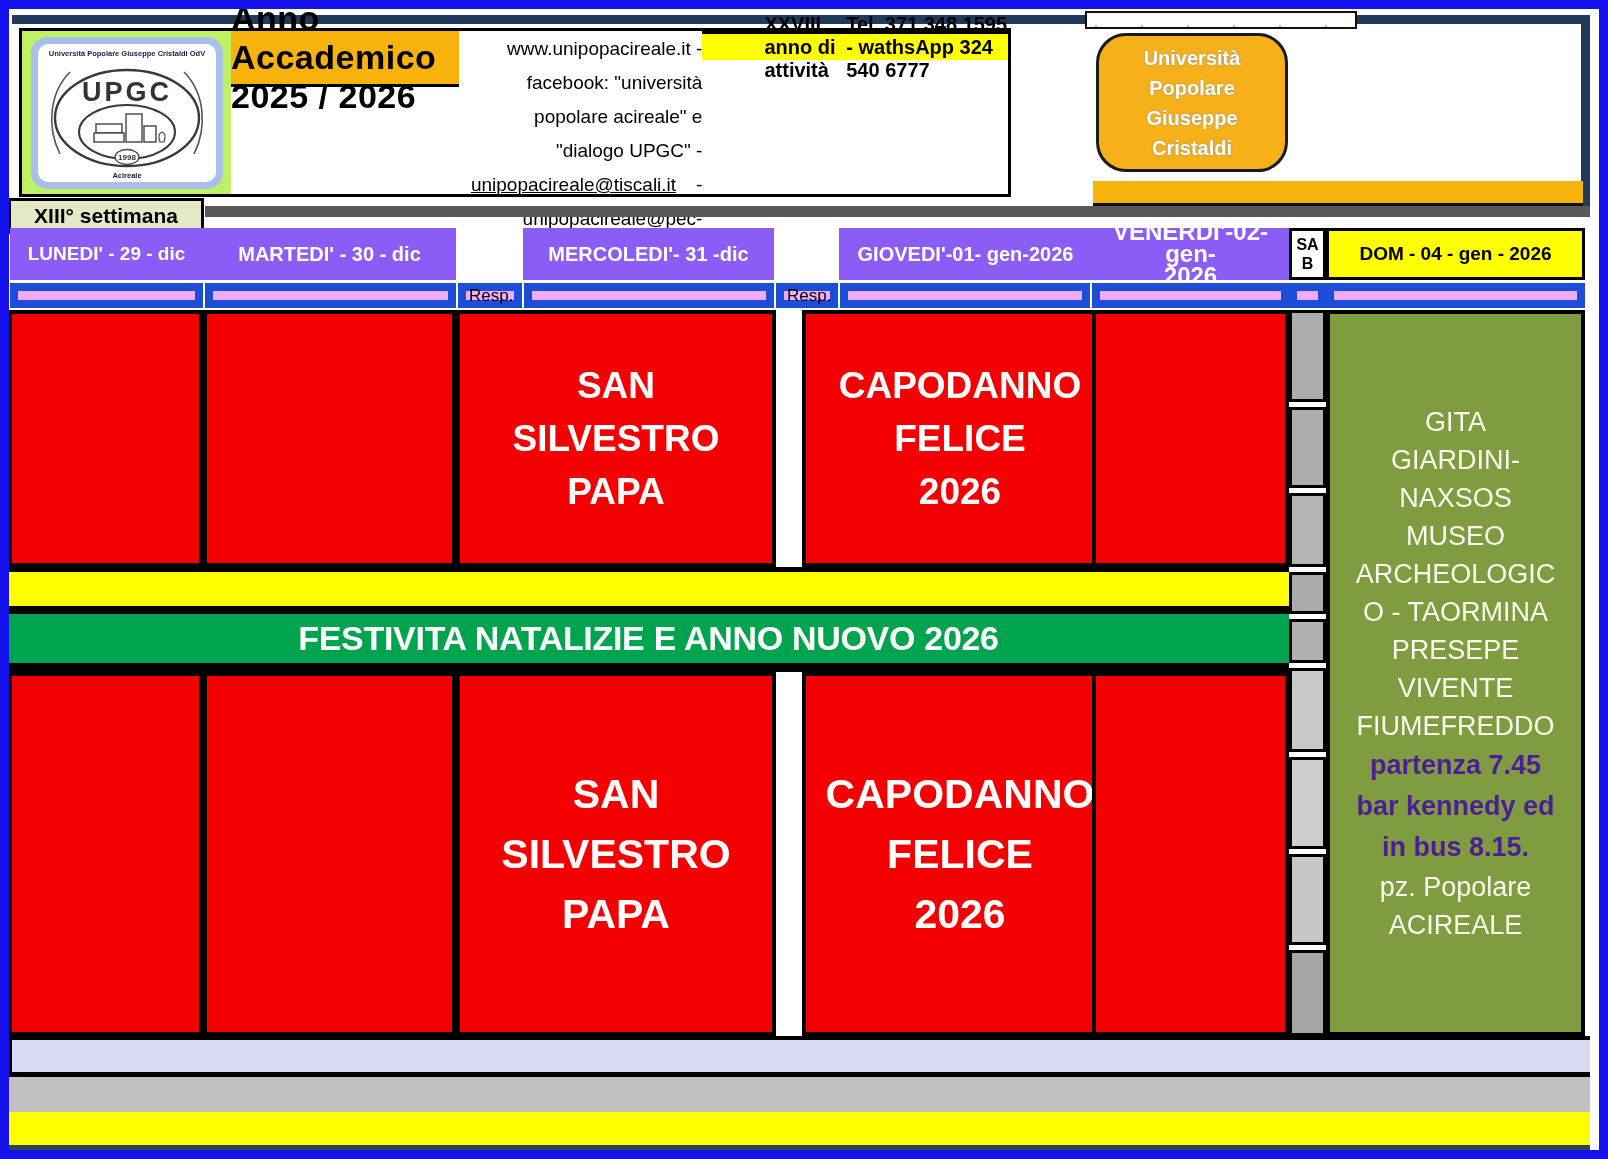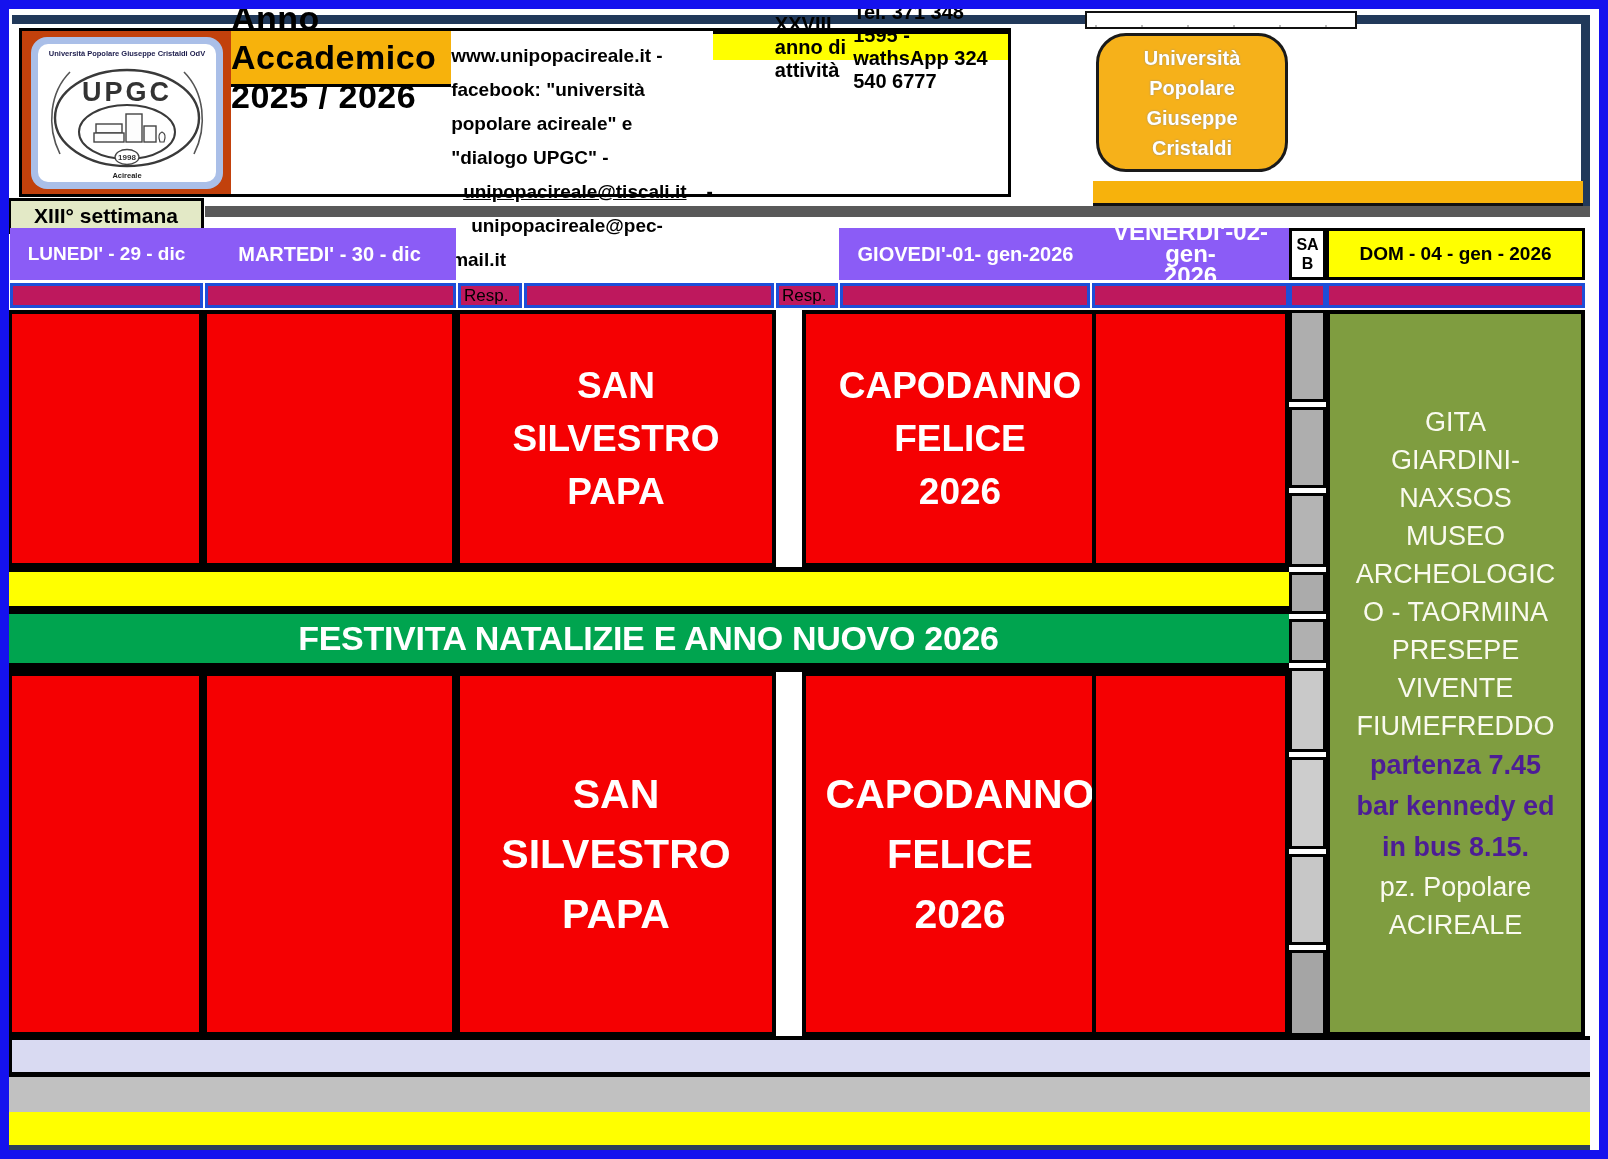--- a/index.html
+++ b/index.html
@@ -10,27 +10,27 @@
   .flexc{display:flex;align-items:center;justify-content:center;text-align:center;}
 
   .blue-frame{position:absolute;inset:0;border:9px solid #1512EE;pointer-events:none;z-index:60;}
   .navy-top{left:12px;top:15px;width:1578px;height:9px;background:#21395A;}
   .navy-right{left:1581px;top:15px;width:9px;height:196px;background:#21395A;}
   .top-white-box{left:1085px;top:11px;width:272px;height:18px;background:#fff;border:2px solid #111;box-sizing:border-box;
      background-image:linear-gradient(90deg,#bbb 0 2px,transparent 2px 100%);background-size:46px 2px;background-repeat:repeat-x;background-position:8px 12px;}
 
   
   .header-box{left:19px;top:28px;width:992px;height:169px;border:3px solid #000;box-sizing:border-box;background:#fff;}
-  .logo-wrap{left:0;top:0;width:209px;height:163px;background:#c2410c;display:flex;align-items:center;justify-content:center;}
+  .logo-wrap{left:0;top:0;width:209px;height:163px;background:#bef264;display:flex;align-items:center;justify-content:center;}
   .logo-frame{width:192px;height:152px;background:#AABFE8;border-radius:16px;display:flex;align-items:center;justify-content:center;}
   .logo-card{width:178px;height:138px;background:#fff;border-radius:10px;overflow:hidden;}
   .header-right{left:209px;top:0;right:0;bottom:0;display:flex;}
   .title-banner{height:53px;background:#F7B20C;border-bottom:3px solid #000;display:flex;align-items:center;justify-content:center;
      font-weight:bold;font-size:34px;letter-spacing:.5px;}
-  .info-area{flex:1;text-align:left;font-weight:bold;font-size:19px;padding-top:8px;line-height:34px;}
+  .info-area{flex:1;text-align:right;font-weight:normal;font-size:19px;padding-top:1px;line-height:34px;}
   .email-underline{text-decoration:underline;margin:0 14px 0 12px;}
   .email-pec{margin-left:20px;}
   .info-sep{margin-left:6px;}
   .yellow-bar{height:26px;background:#FFFF00;border-top:3px solid #000;display:flex;align-items:center;font-weight:bold;font-size:20px;}
   .yellow-bar .act{margin-left:62px;}
   .yellow-bar .tel{margin-left:auto;}
 
   .side-button{left:1096px;top:33px;width:192px;height:139px;background:#F6B11A;border:3px solid #1a1a1a;border-radius:30px;
      box-sizing:border-box;display:flex;align-items:center;justify-content:center;text-align:center;
      color:#fff;font-weight:bold;font-size:20px;line-height:30px;text-shadow:0 0 2px #8a8a8a;}
@@ -44,21 +44,21 @@
   .day{top:228px;height:52px;background:#8b5cf6;color:#fff;font-weight:bold;font-size:19px;box-sizing:border-box;}
   #d-lun{left:10px;width:193px;}
   #d-mar{left:203px;width:253px;font-size:20px;}
   #d-mer{left:523px;width:251px;font-size:20px;}
   #d-gio{left:839px;width:253px;font-size:20px;}
   #d-ven{left:1092px;width:197px;font-size:24px;line-height:22px;}
   #d-sab{left:1289px;width:37px;background:#fff;color:#000;border:3px solid #000;font-size:16px;line-height:19px;}
   #d-dom{left:1326px;width:259px;background:#FFFF00;color:#000;border:3px solid #000;font-size:19px;}
 
   
-  .resp{top:283px;height:25px;background:#be185d;border:3px solid #1d4ed8;box-sizing:border-box;font-size:17px;
+  .resp{top:283px;height:25px;background:#f0abfc;border:8px solid #1d4ed8;box-sizing:border-box;font-size:17px;
      display:flex;align-items:center;padding-left:3px;}
   #r1{left:10px;width:193px;} #r2{left:205px;width:251px;} #r3{left:458px;width:64px;}
   #r4{left:524px;width:250px;} #r5{left:776px;width:62px;} #r6{left:840px;width:250px;}
   #r7{left:1092px;width:197px;} #r8{left:1289px;width:37px;} #r9{left:1326px;width:259px;}
 
   
   .red{background:#F50002;border:4px solid #000;box-sizing:border-box;color:#fff;font-weight:bold;}
   .red-top{top:310px;height:257px;font-size:37px;line-height:53px;}
   .red-bot{top:672px;height:364px;font-size:41px;line-height:60px;}
   #rt1,#rb1{left:8px;width:195px;}
@@ -145,20 +145,21 @@
 Popolare
 Giuseppe
 Cristaldi</div>
   <div class="abs side-orange-bar"></div>
 
   <div class="abs week-box flexc">XIII° settimana</div>
   <div class="abs gray-stripe"></div>
 
   <div class="abs day flexc" id="d-lun">LUNEDI' - 29 - dic</div>
   <div class="abs day flexc" id="d-mar">MARTEDI' - 30 - dic</div>
+  <div class="abs day flexc" id="d-mer">MERCOLEDI'- 31 -dic</div>
   <div class="abs day flexc" id="d-gio">GIOVEDI'-01- gen-2026</div>
   <div class="abs day flexc preline" id="d-ven">VENERDI'-02-gen-
 2026</div>
   <div class="abs day flexc preline" id="d-sab">SA
 B</div>
   <div class="abs day flexc" id="d-dom">DOM - 04 - gen - 2026</div>
 
   <div class="abs resp" id="r1"></div>
   <div class="abs resp" id="r2"></div>
   <div class="abs resp" id="r3">Resp.</div>

